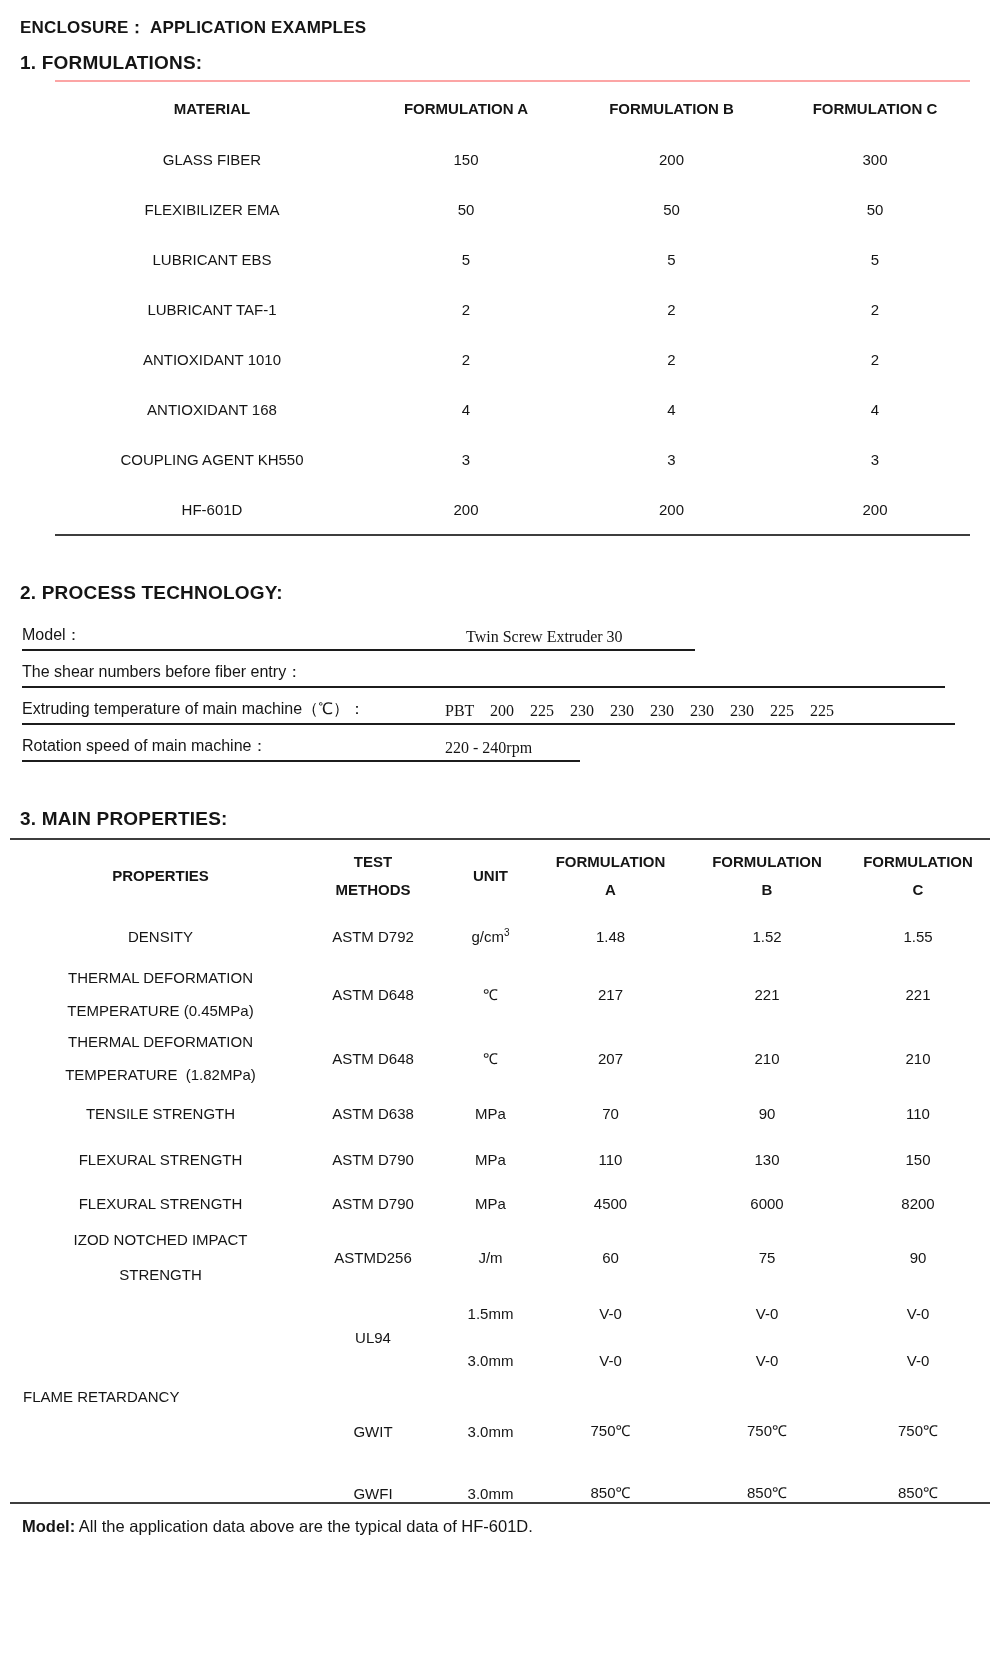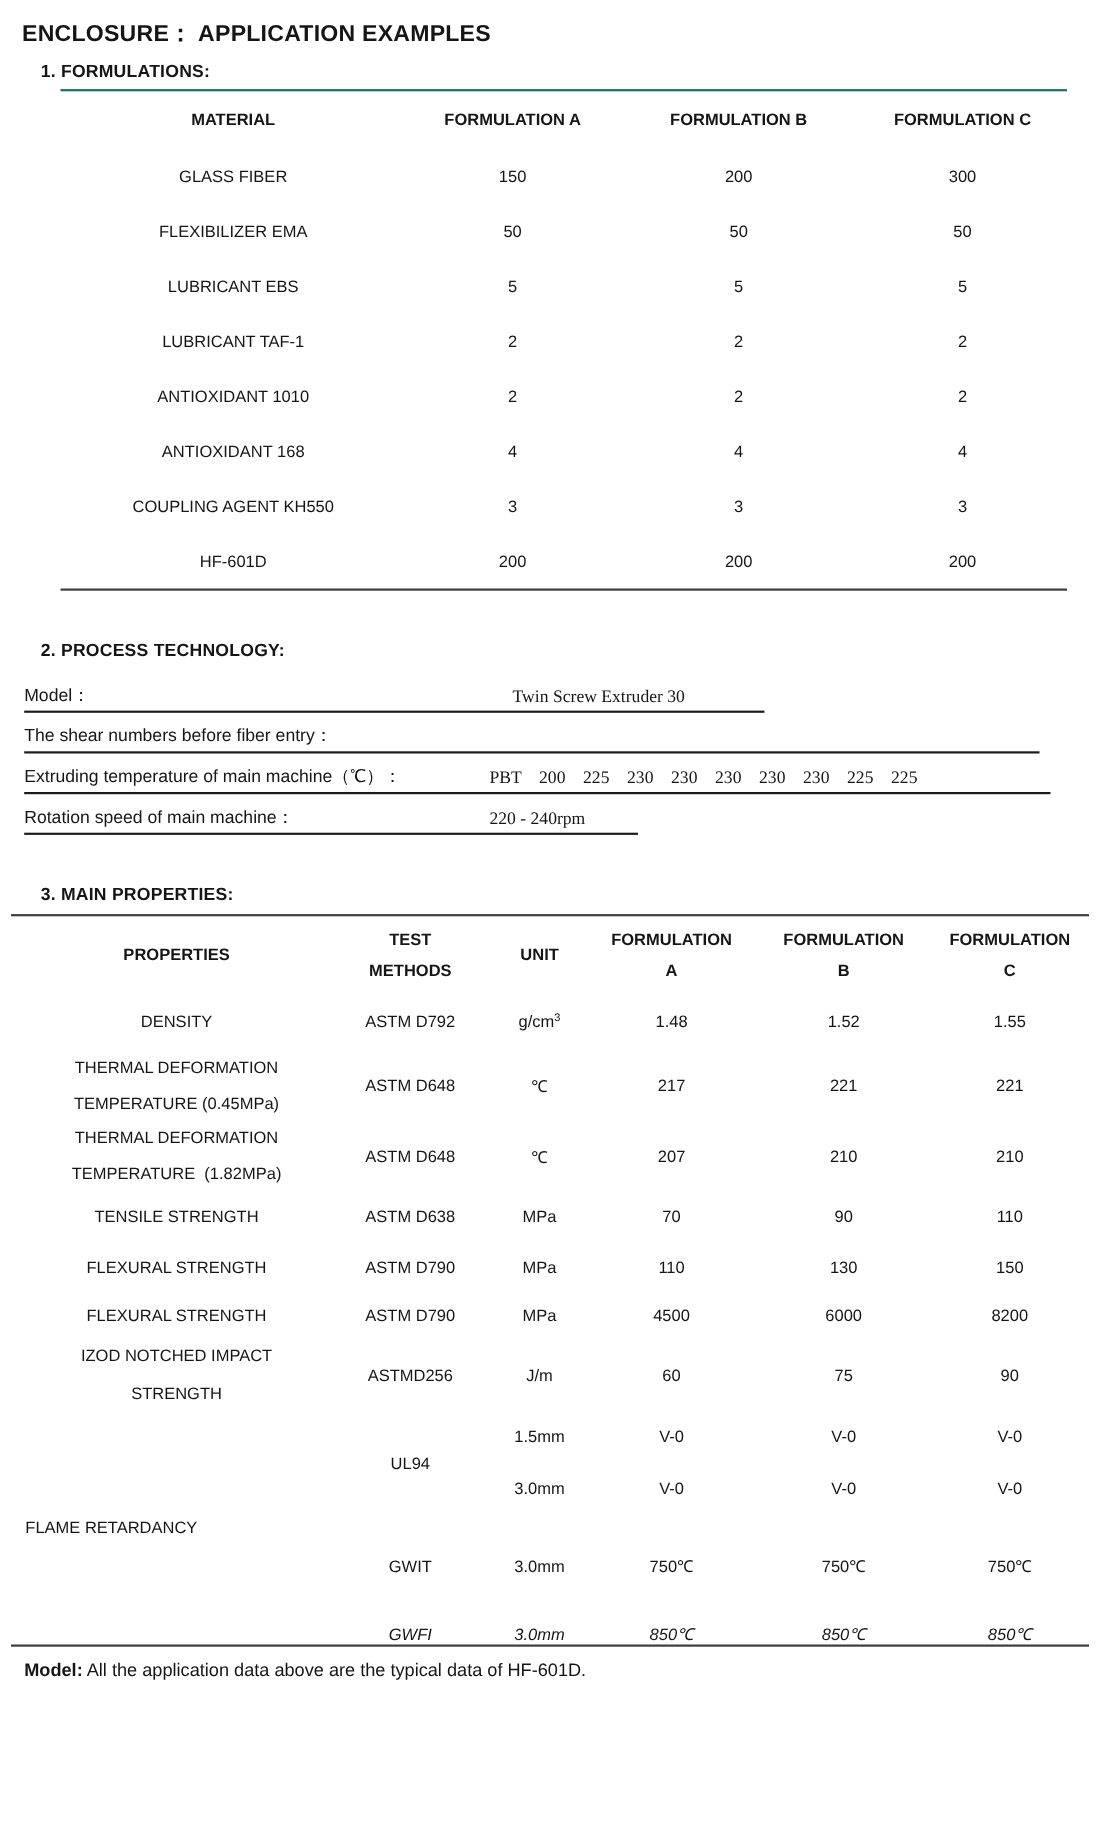--- a/index.html
+++ b/index.html
@@ -5,38 +5,38 @@
   html,body { margin:0; padding:0; background:#ffffff; }
   body {
     width:1000px; height:1667px;
     font-family:"Liberation Sans", sans-serif;
     color:#151515;
     position:relative;
     overflow:hidden;
   }
   .doc-title {
     margin:16px 0 0 20px;
-    font-size:21px; font-weight:bold;
+    font-size:17px; font-weight:bold;
     white-space:pre-wrap;
     letter-spacing:0.2px;
   }
   .sec-heading {
-    margin-left:37px;
-    font-size:16px; font-weight:bold;
+    margin-left:20px;
+    font-size:19px; font-weight:bold;
     letter-spacing:0.2px;
   }
   .sec-heading.h1 { margin-top:13px; }
   .sec-heading.h2 { margin-top:46px; }
   .sec-heading.h3 { margin-top:46px; }
 
   
   .f-table {
     margin:6px 0 0 55px;
     width:915px;
-    border-top:2px solid #0f766e;
+    border-top:2px solid #fca5a5;
     border-bottom:2px solid #3d3d3d;
   }
   .f-row {
     display:flex; align-items:center;
     height:50px;
     font-size:15px;
   }
   .f-row.header { height:52px; font-weight:bold; }
   .f-row > div { text-align:center; }
   .f-c1 { width:314px; }
@@ -108,21 +108,21 @@
   .flame-prop { display:flex; align-items:center; }
   .flame-rest { display:flex; flex-direction:column; flex:1; }
   .ul94-block { display:flex; height:94px; }
   .ul94-method { display:flex; align-items:center; justify-content:center; }
   .ul94-subcol { display:flex; flex-direction:column; flex:1; }
   .sub-row { display:flex; align-items:center; }
   .sub-15 { height:46px; }
   .sub-30 { height:48px; }
   .gw-row { display:flex; align-items:flex-end; }
   .gw-gwit { height:56px; }
-  .gw-gwfi { height:62px;font-style:italic; }
+  .gw-gwfi { height:62px; }
 
   
   .note { margin:13px 0 0 22px; font-size:16.5px; }
   .note b { font-weight:bold; }
 </style>
 </head>
 <body>
 
 <div class="doc-title">ENCLOSURE： APPLICATION EXAMPLES</div>
 

